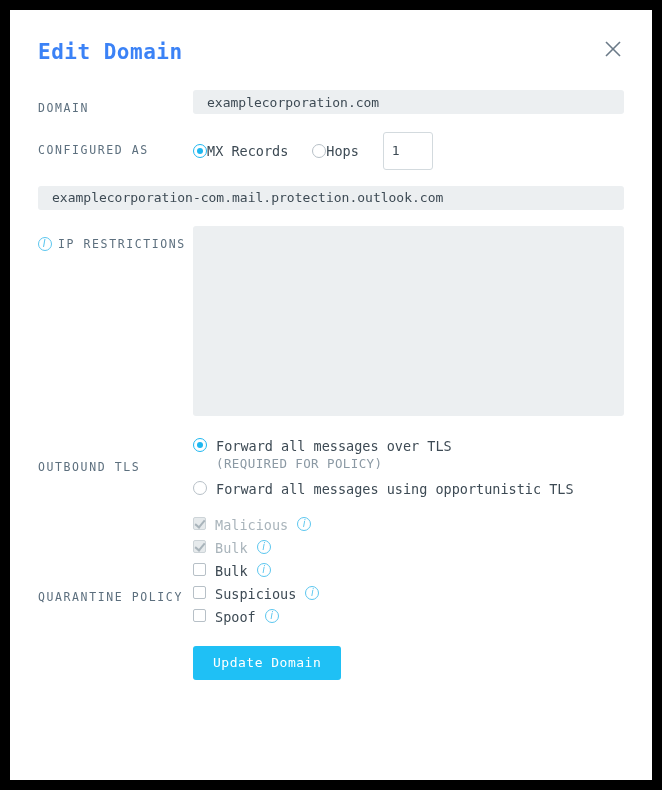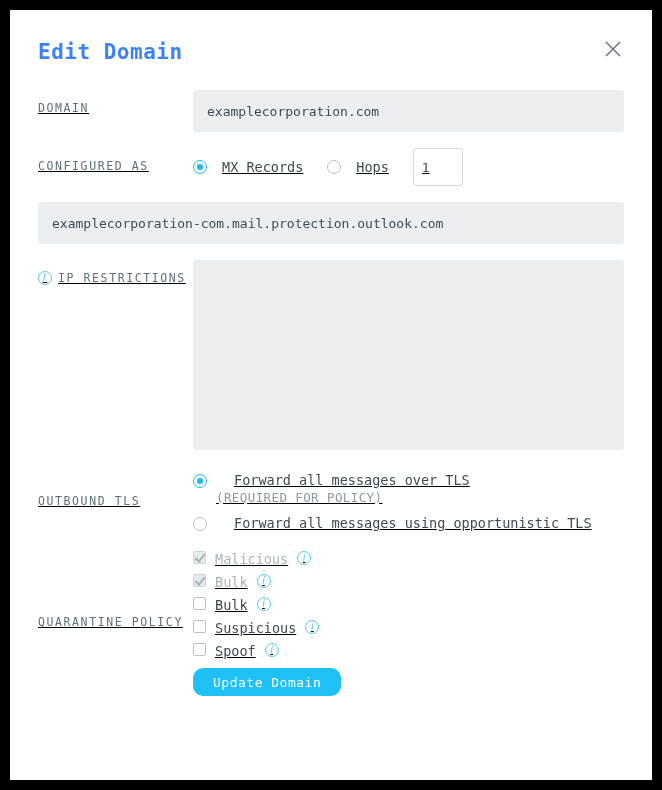--- a/index.html
+++ b/index.html
@@ -39,21 +39,20 @@
     top: 28px;
     width: 22px;
     height: 22px;
     cursor: pointer;
     color: #6b7a88;
   }
   .close-icon svg { display: block; }
 
   .form {
     padding: 26px 28px 0 28px;
-    text-decoration: underline;
   }
   .row {
     display: flex;
     align-items: flex-start;
     margin-bottom: 16px;
   }
   .row-label {
     width: 155px;
     flex: 0 0 155px;
     font-family: "DejaVu Sans Mono", monospace;
@@ -66,21 +65,21 @@
     display: flex;
     align-items: flex-start;
     gap: 6px;
   }
   .row-label.mid { padding-top: 0; align-self: center; }
   .row-control {
     flex: 1 1 auto;
   }
   .text-input {
     width: 100%;
-    height: 42px;
+    height: 24px;
     background: #eceff1;
     border: none;
     border-radius: 3px;
     padding: 0 14px;
     font-family: "DejaVu Sans Mono", monospace;
     font-size: 13px;
     color: #3d4a54;
     outline: none;
   }
   .big-input {
@@ -110,21 +109,21 @@
   }
   .inline-group {
     display: flex;
     align-items: center;
     gap: 8px;
     min-height: 38px;
   }
   .radio-wrap {
     display: flex;
     align-items: center;
-    gap: 15px;
+    gap: 0;
     cursor: pointer;
     margin-right: 16px;
   }
   .radio {
     width: 14px;
     height: 14px;
     border-radius: 50%;
     border: 1px solid #b7c0c7;
     background: #fff;
     display: inline-block;
@@ -145,22 +144,22 @@
   .radio-label {
     font-family: "DejaVu Sans Mono", monospace;
     font-size: 13.5px;
     color: #3d4a54;
   }
   .tls-options {
     padding-top: 2px;
   }
   .tls-line {
     display: flex;
-    align-items: flex-end;
-    gap: 27px;
+    align-items: flex-start;
+    gap: 9px;
     margin-bottom: 2px;
   }
   .tls-sub {
     font-family: "DejaVu Sans Mono", monospace;
     font-size: 12.5px;
     color: #8b99a4;
     margin: 2px 0 10px 23px;
     letter-spacing: 0.4px;
   }
   .checkbox {
@@ -210,26 +209,26 @@
     font-size: 10px;
     line-height: 12px;
     text-align: center;
     display: inline-block;
     flex: 0 0 14px;
     cursor: pointer;
     font-style: italic;
   }
   .info-icon.lbl { margin-top: 0px; }
   .submit-btn {
-    margin-top: 2px;
+    margin-top: 14px;
     background: #1fc0f5;
     color: #ffffff;
     border: none;
-    border-radius: 10px;
-    height: 28px;
+    border-radius: 3px;
+    height: 34px;
     padding: 0 20px;
     font-family: "DejaVu Sans Mono", monospace;
     font-size: 13px;
     letter-spacing: 0.5px;
     cursor: pointer;
   }
   .quarantine-block { padding-top: 2px; }
 </style>
 </head>
 <body>

